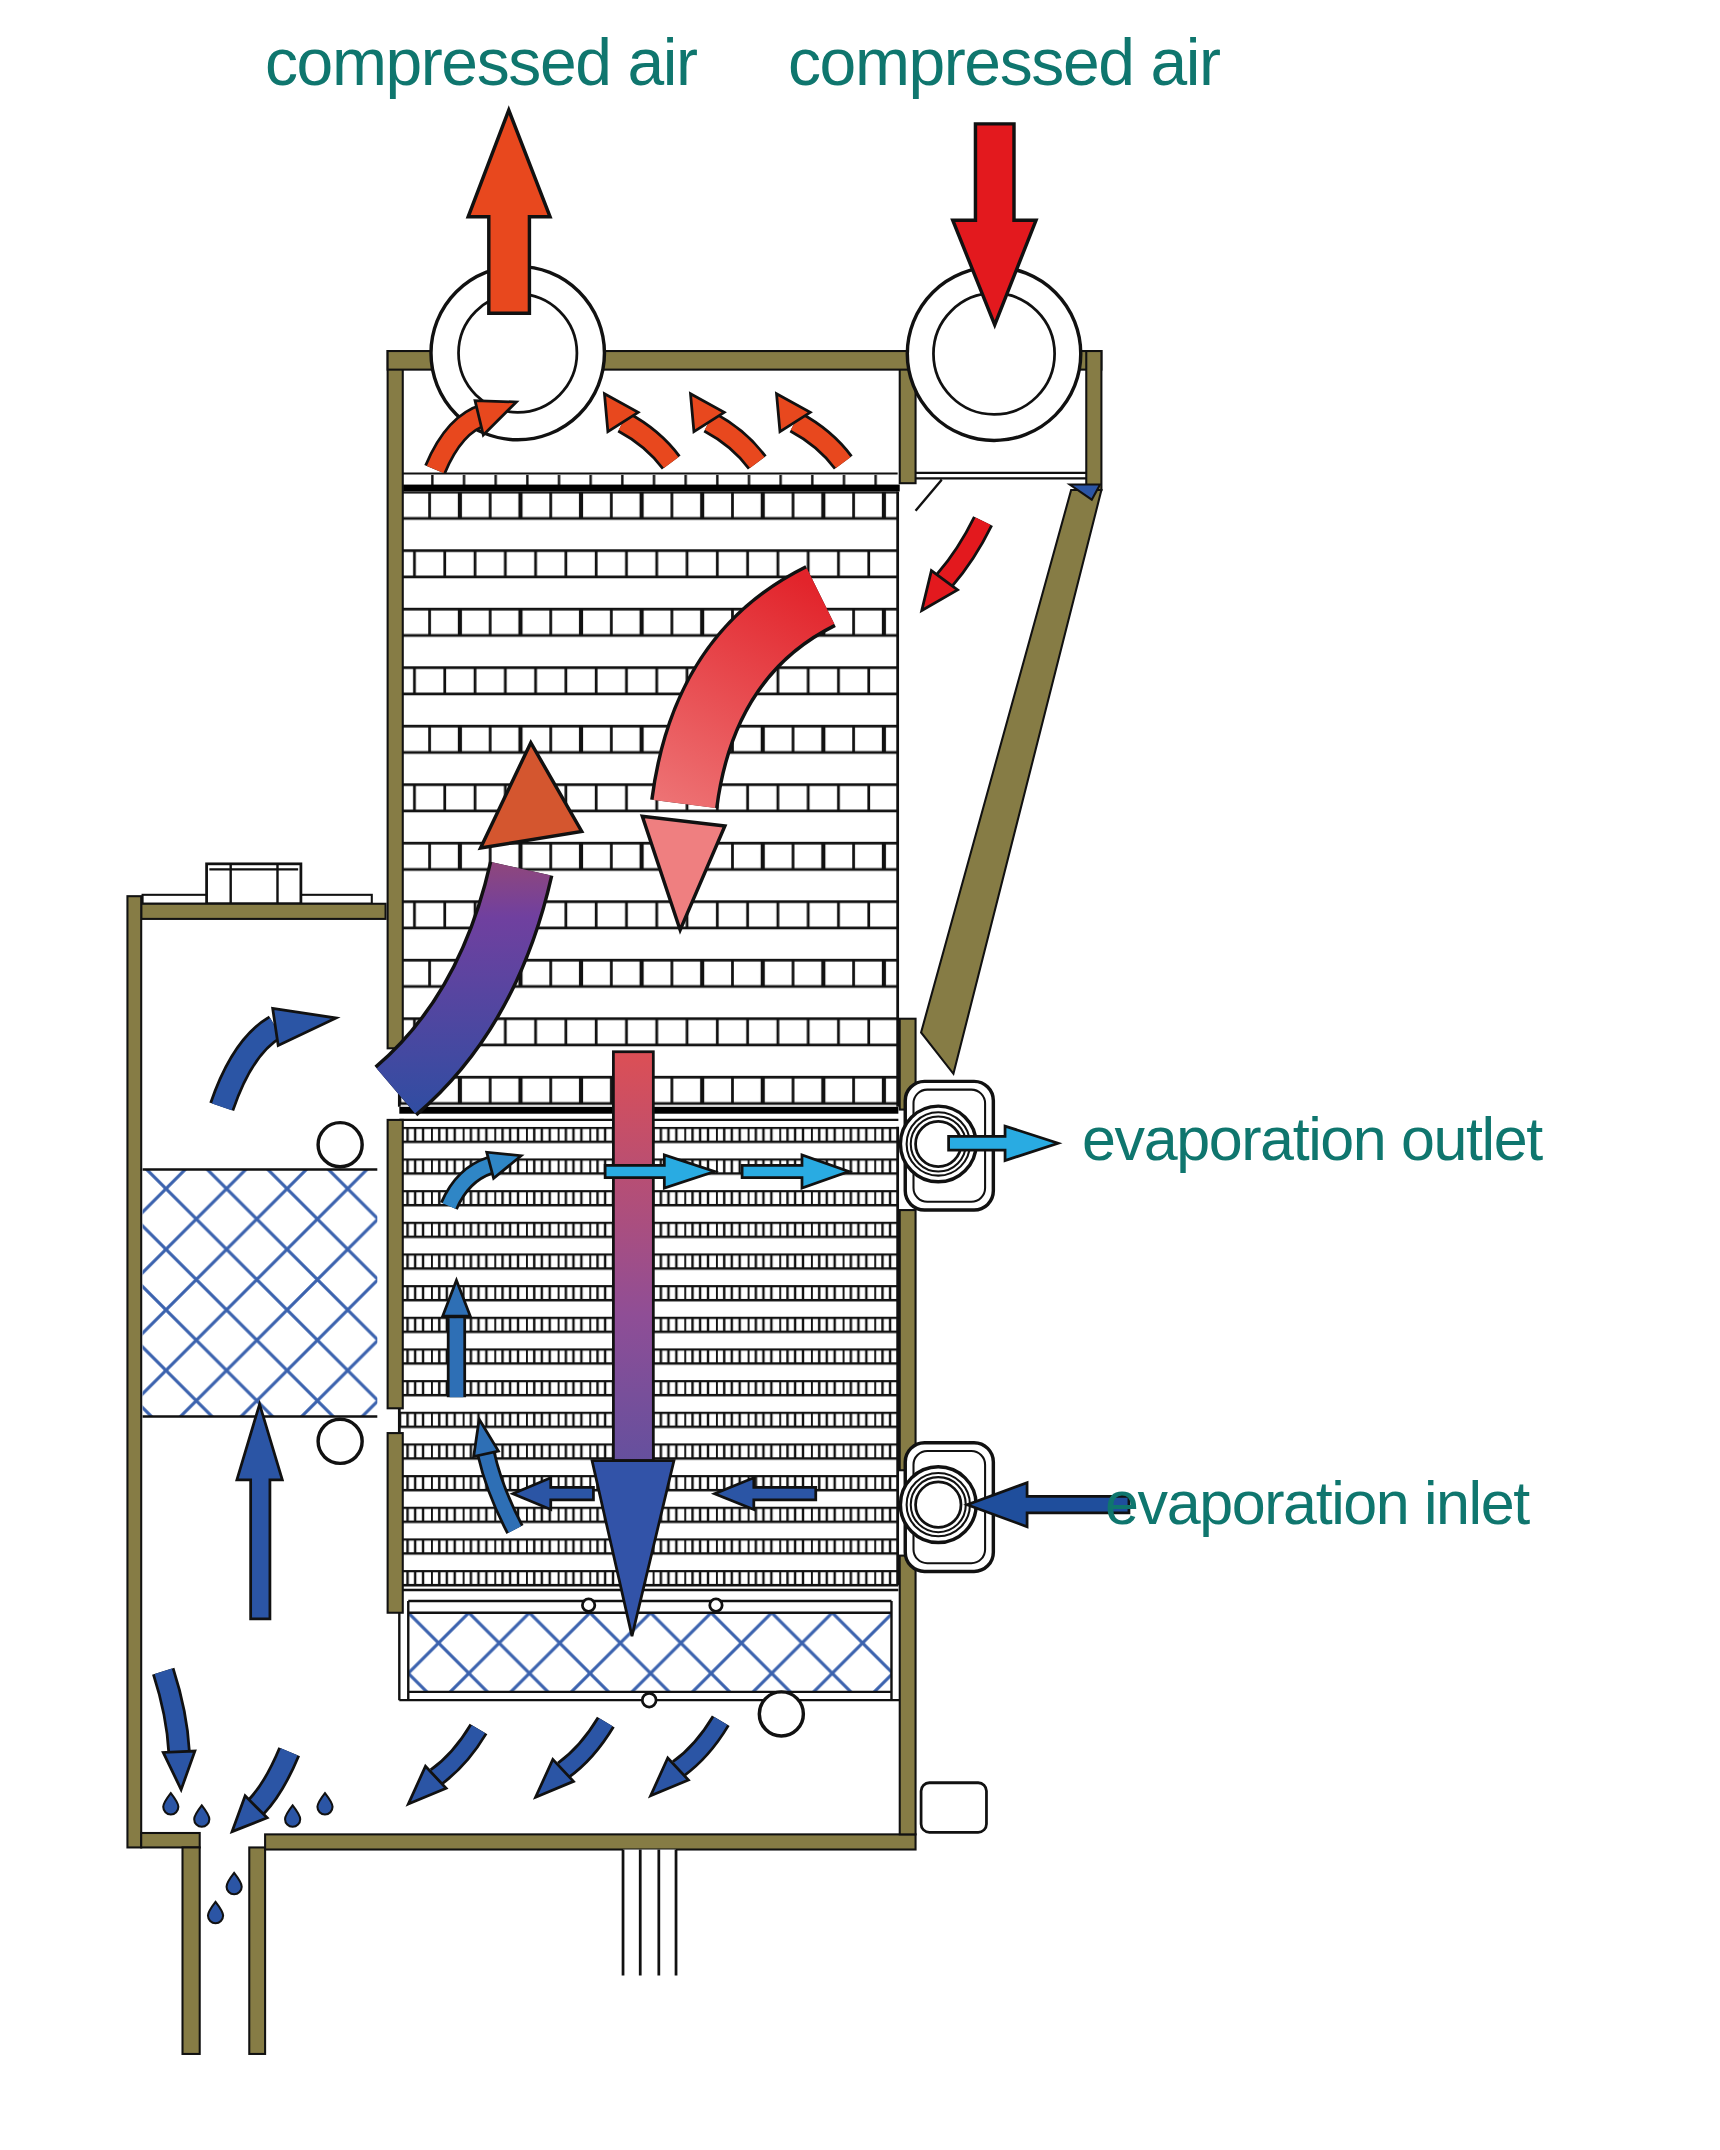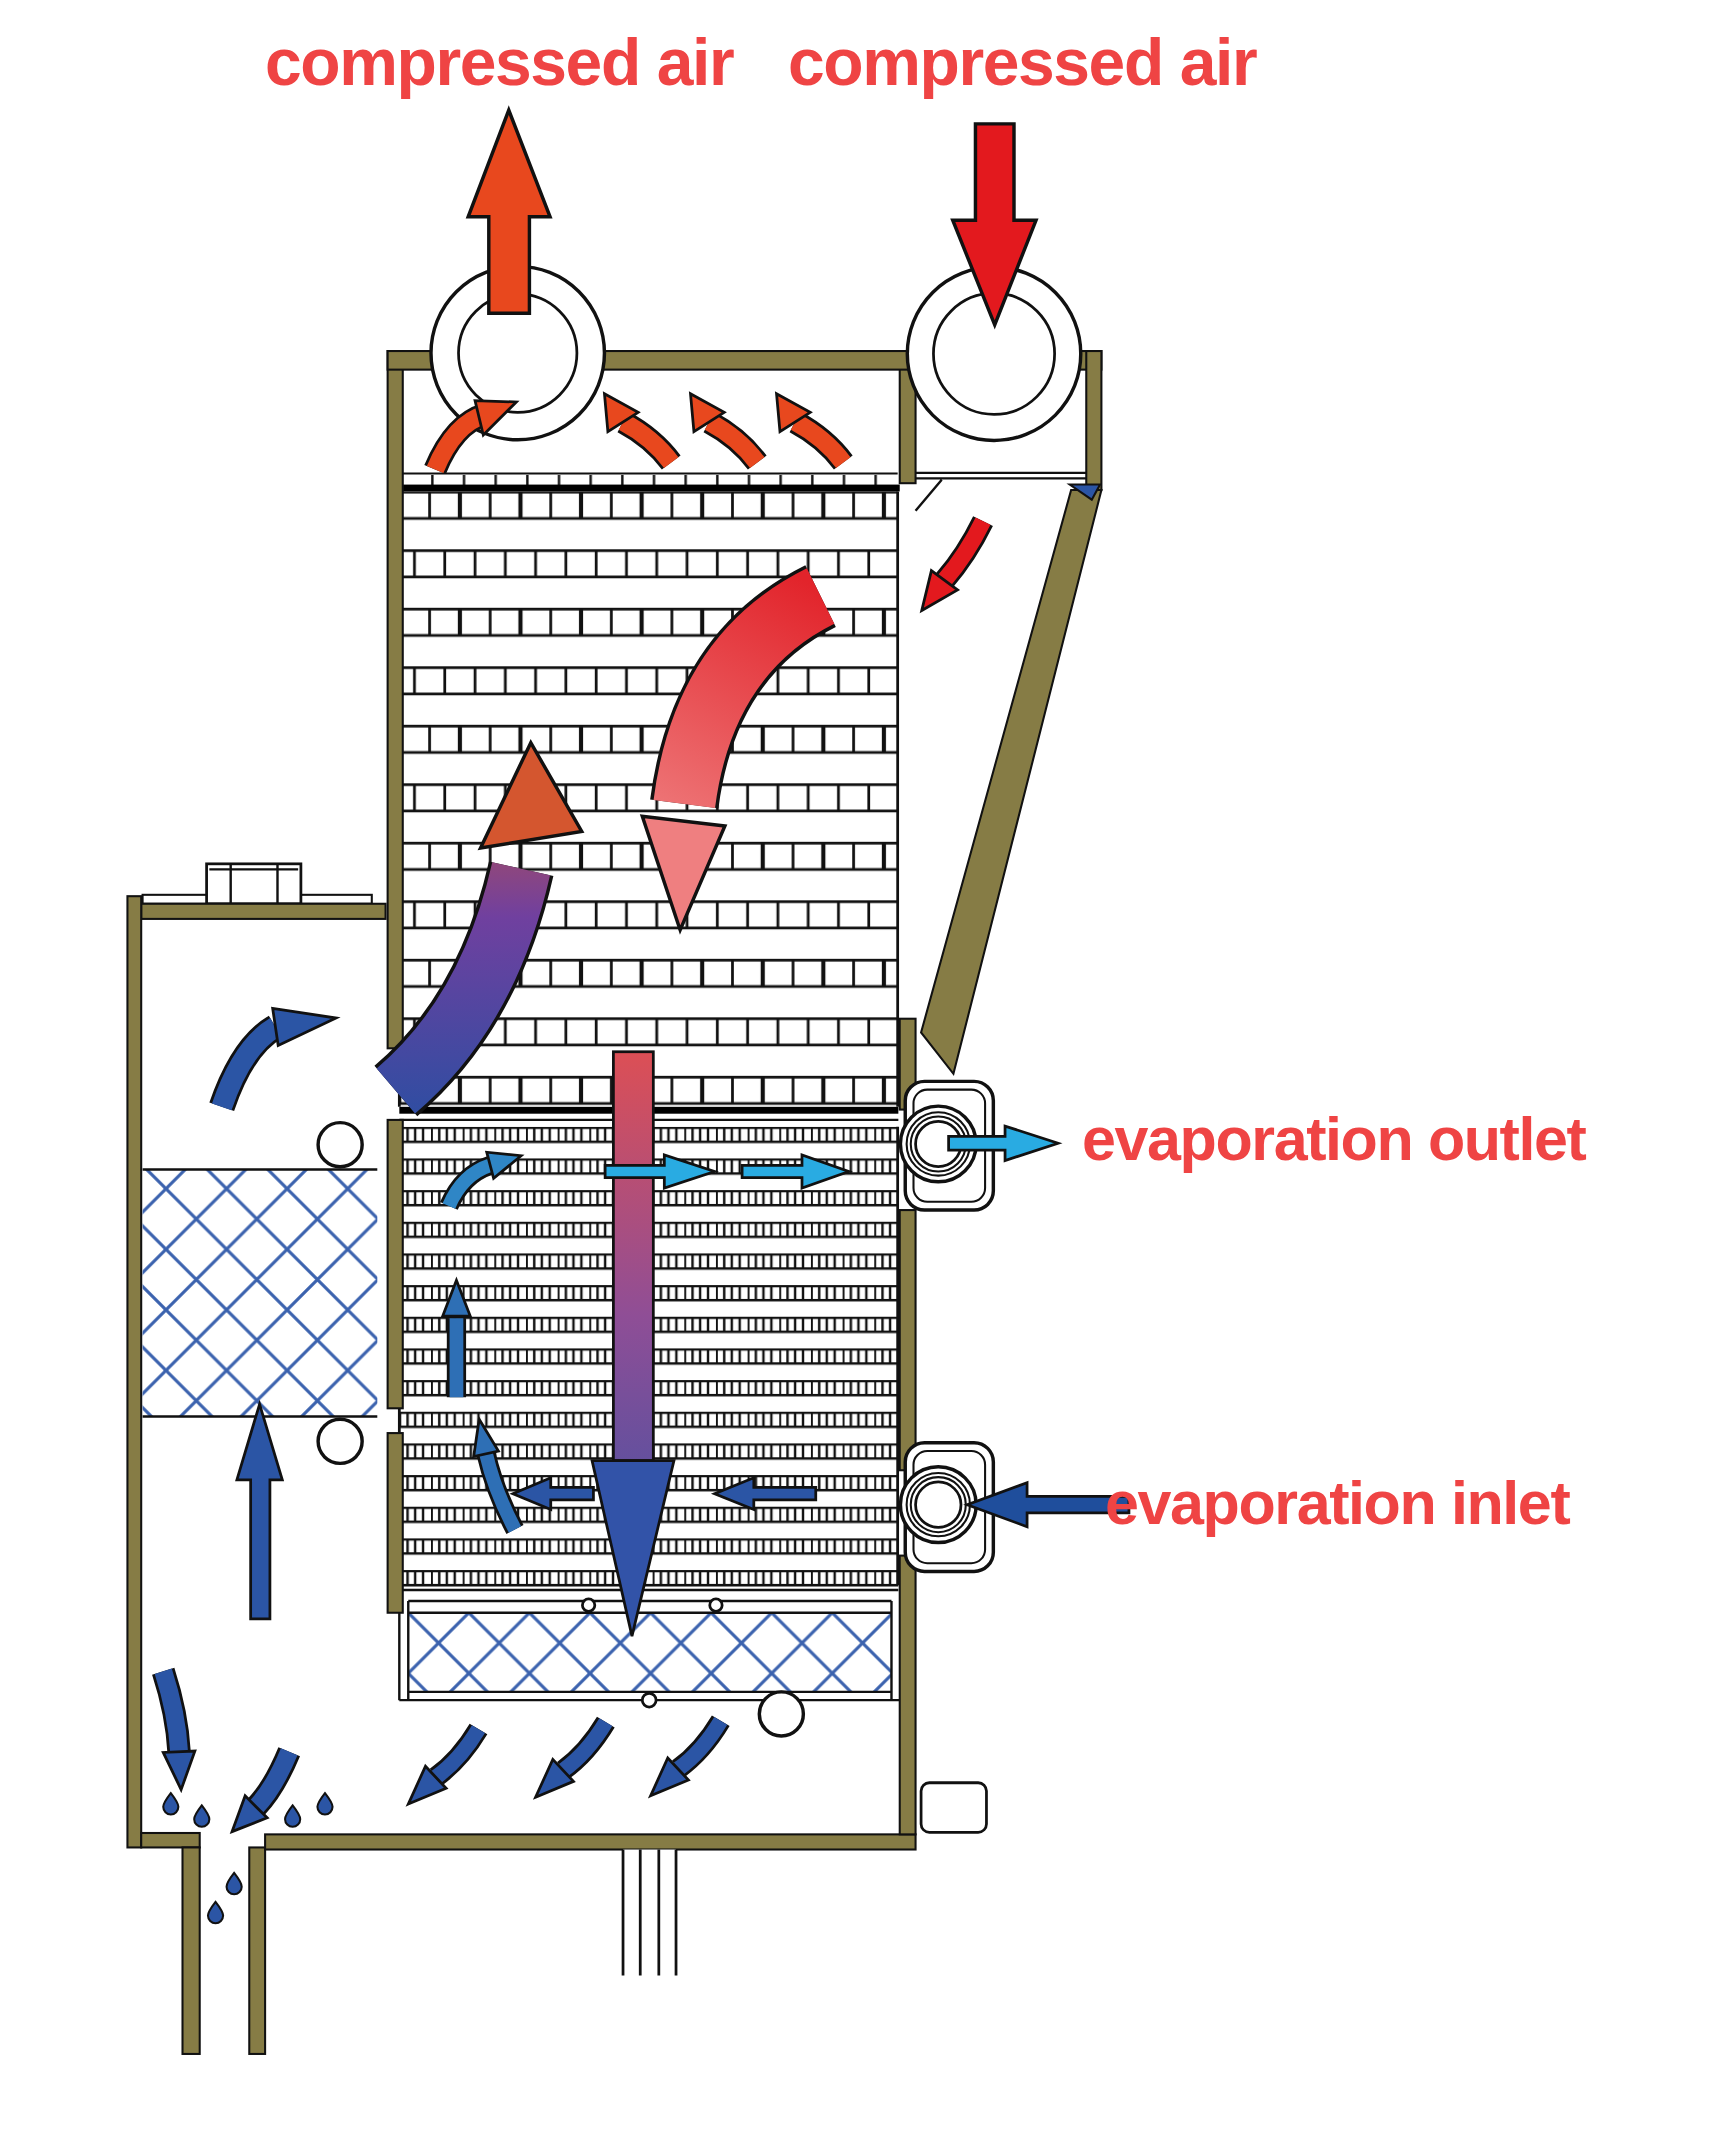--- a/index.html
+++ b/index.html
@@ -1,18 +1,18 @@
 <!DOCTYPE html>
 <html style="font-size:11px"><head>
 <meta charset="utf-8">
 <style>
   html,body{margin:0;padding:0;background:#fff;}
   #stage{position:relative;width:1721px;height:2151px;background:#ffffff;overflow:hidden;
          font-family:"Liberation Sans", sans-serif;}
-  .lbl{position:absolute;font-weight:700;color:#ef4444;font-size:66px;line-height:1.05;
+  .lbl{position:absolute;font-weight:400;color:#0f766e;font-size:66px;line-height:1.05;
        letter-spacing:-1.4px;white-space:nowrap;text-align:right;}
   .lbl.small{font-size:61px;}
   svg{position:absolute;left:0;top:0;}
 </style>
 </head>
 <body>
 
 <div id="stage">
 
 <svg width="1721" height="2151" viewBox="0 0 2500 3125">

